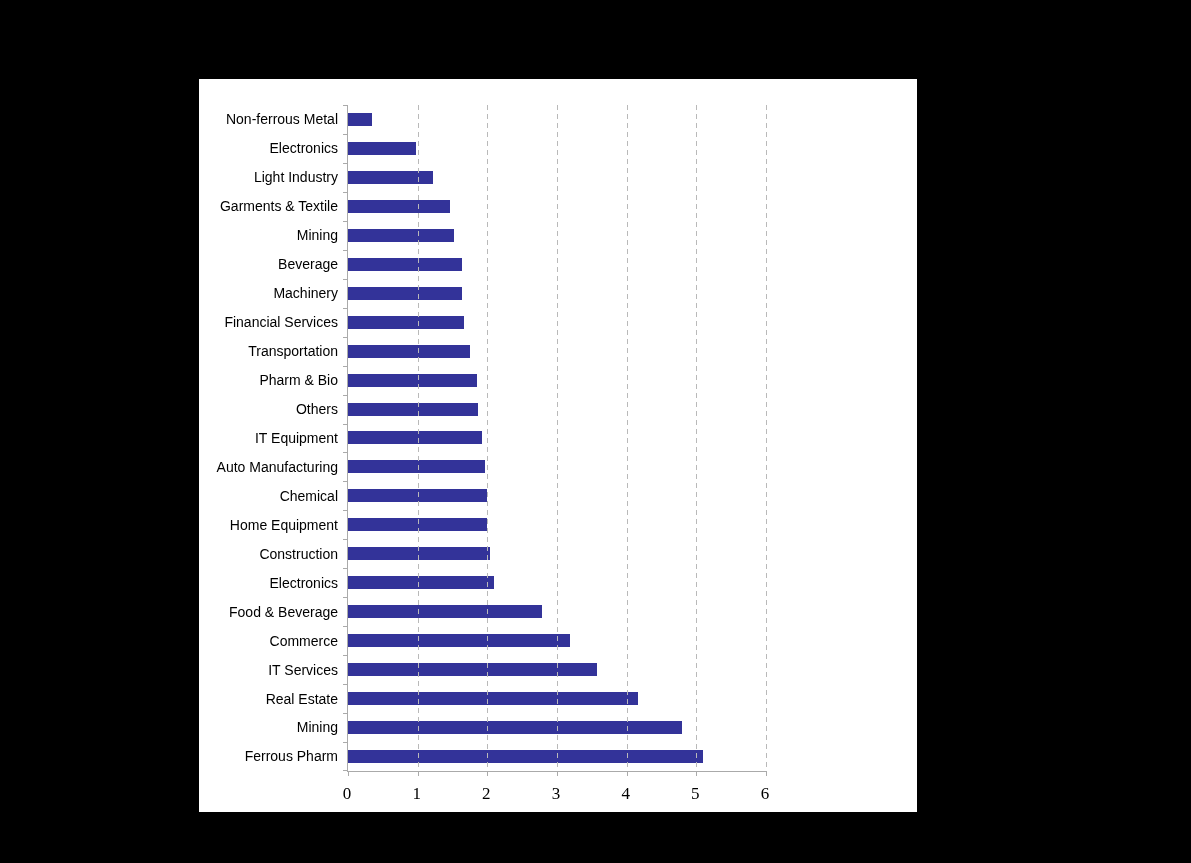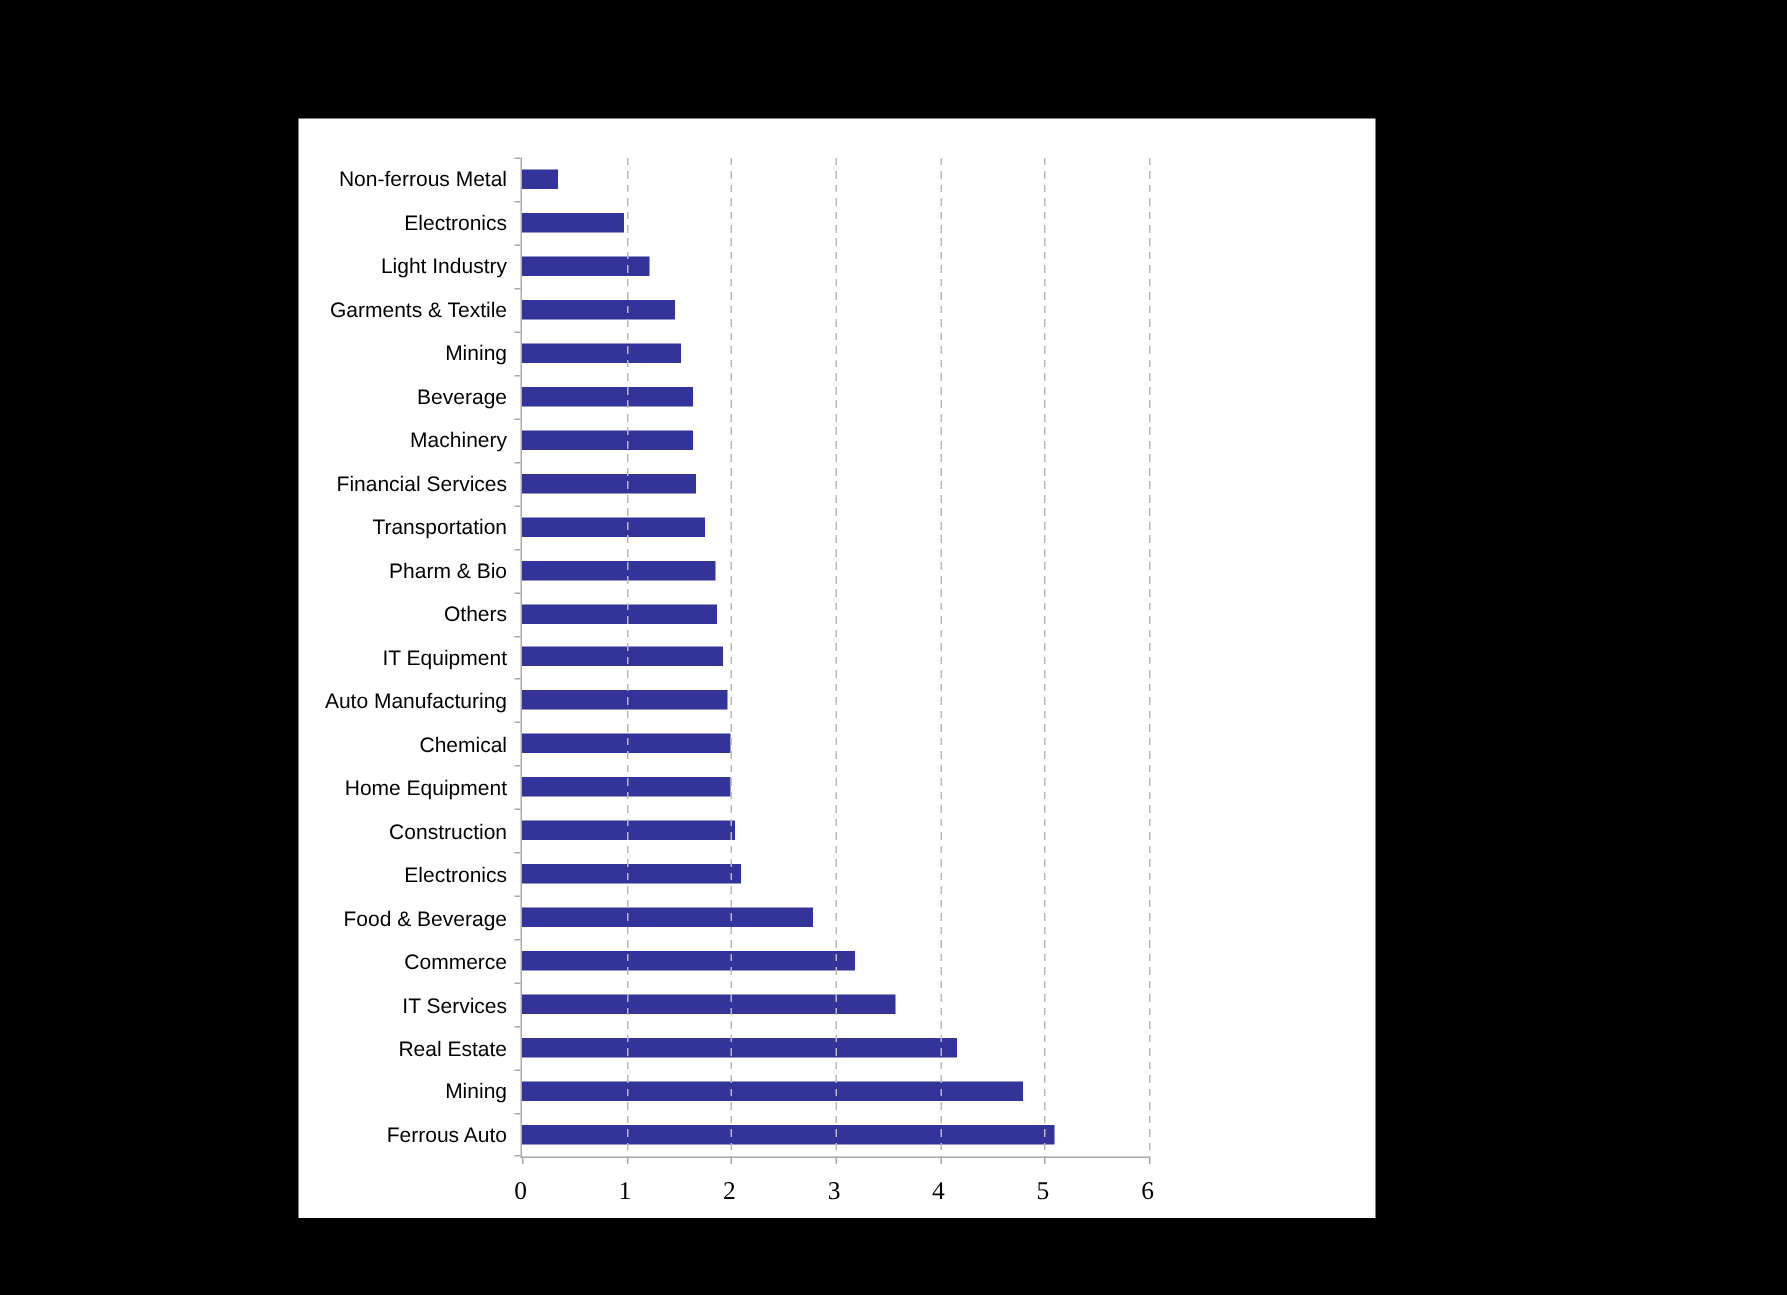--- a/index.html
+++ b/index.html
@@ -182,21 +182,21 @@
         <div class="label-row">
           <span class="category-label">IT Services</span>
         </div>
         <div class="label-row">
           <span class="category-label">Real Estate</span>
         </div>
         <div class="label-row">
           <span class="category-label">Mining</span>
         </div>
         <div class="label-row">
-          <span class="category-label">Ferrous Auto</span>
+          <span class="category-label">Ferrous Pharm</span>
         </div>
       </div>
     <div class="plot">
       <div class="bars-layer">
           <div class="bar-row">
             <div class="bar" style="width: 5.83333%;"></div>
           </div>
           <div class="bar-row">
             <div class="bar" style="width: 16.1667%;"></div>
           </div>

